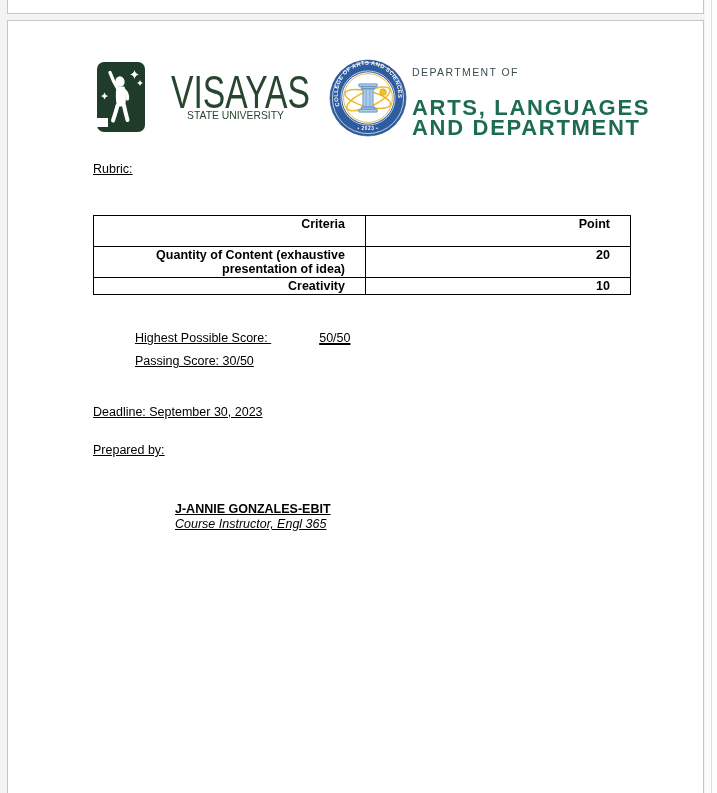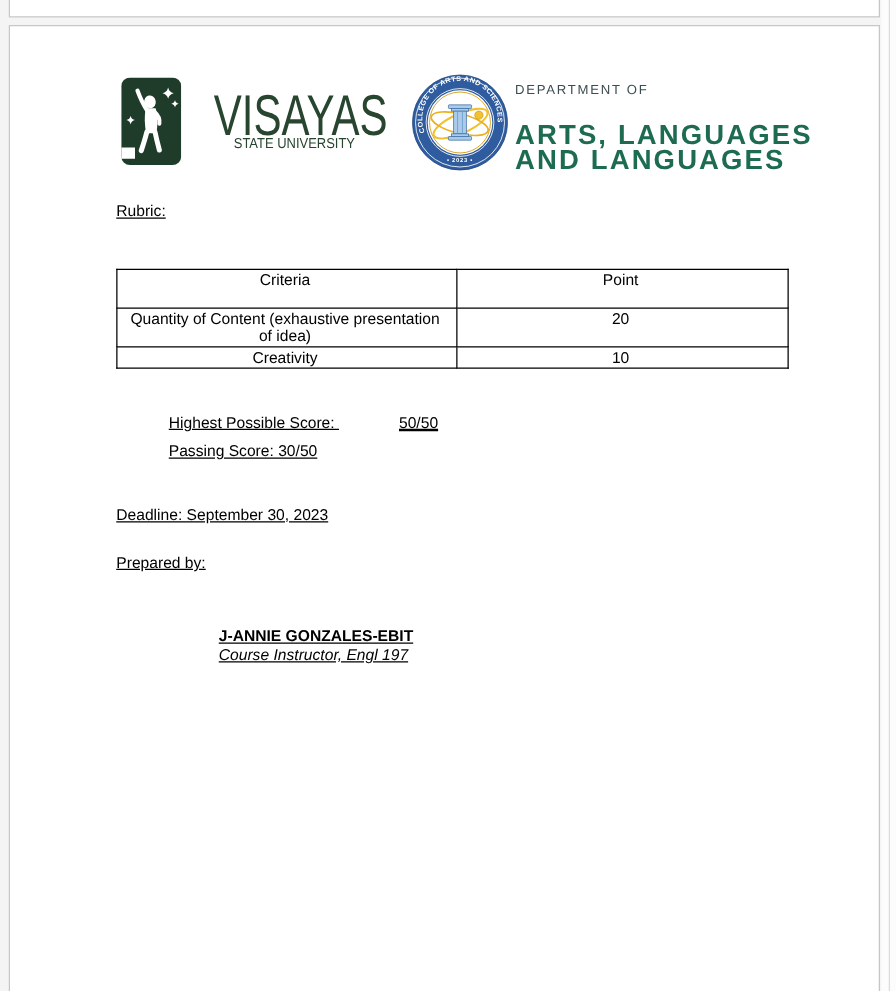--- a/index.html
+++ b/index.html
@@ -36,22 +36,22 @@
     font-size:22px;font-weight:bold;letter-spacing:1.7px;line-height:20px;color:#1d6b51;
   }
   
   .doc-text{position:absolute;font-size:12.5px;color:#000;line-height:15px;text-decoration:underline;}
   .rubric-label{left:85px;top:141px;}
   .rubric-table{
     position:absolute;left:85px;top:194px;width:537px;
     border-collapse:collapse;font-size:12.5px;table-layout:fixed;
   }
   .rubric-table th,.rubric-table td{
-    border:1px solid #000;padding:1px 8px 1px 5px;
-    vertical-align:top;text-align:center;font-weight:normal;line-height:14px;
+    border:1px solid #000;padding:1px 20px 1px 5px;
+    vertical-align:top;text-align:right;font-weight:bold;line-height:14px;
   }
   .rubric-table thead th{height:28px;}
   .score-highest{left:127px;top:310px;}
   .score-passing{left:127px;top:333px;}
   .underline{text-decoration:underline;text-underline-offset:2px;margin-left:48px;}
   .deadline{left:85px;top:384px;}
   .prepared{left:85px;top:422px;}
   .sig-name{left:167px;top:481px;font-weight:bold;}
   .sig-title{left:167px;top:496px;font-style:italic;}
 </style>
@@ -112,21 +112,21 @@
     </g>
     <text font-size="5.6" font-weight="bold" fill="#ffffff" letter-spacing="0.3">
       <textPath href="#sealArc" startOffset="1" textLength="112" lengthAdjust="spacingAndGlyphs">COLLEGE OF ARTS AND SCIENCES</textPath>
     </text>
     <text x="40" y="72.5" font-size="4.8" font-weight="bold" letter-spacing="0.6" fill="#ffffff" text-anchor="middle">• 2023 •</text>
   </svg>
 
   <div class="dept">
     <div class="dept-prefix">DEPARTMENT OF</div>
     <div class="dept-main">ARTS, LANGUAGES</div>
-    <div class="dept-main">AND LANGUAGES</div>
+    <div class="dept-main">AND DEPARTMENT</div>
   </div>
 
   <div class="doc-text rubric-label">Rubric:</div>
 
   <table class="rubric-table">
     <colgroup>
         <col style="width:272px">
         <col style="width:265px">
       </colgroup>
     <thead>
@@ -147,17 +147,17 @@
     </tbody>
   </table>
 
   <div class="doc-text score-highest"><span>Highest Possible Score: </span><span class="underline">50/50</span></div>
   <div class="doc-text score-passing">Passing Score: 30/50</div>
 
   <div class="doc-text deadline">Deadline: September 30, 2023</div>
 
   <div class="doc-text prepared">Prepared by:</div>
   <div class="doc-text sig-name">J-ANNIE GONZALES-EBIT</div>
-  <div class="doc-text sig-title">Course Instructor, Engl 197</div>
+  <div class="doc-text sig-title">Course Instructor, Engl 365</div>
 
 </div>
 
 <div class="scroll-strip"></div>
 
 </body></html>

